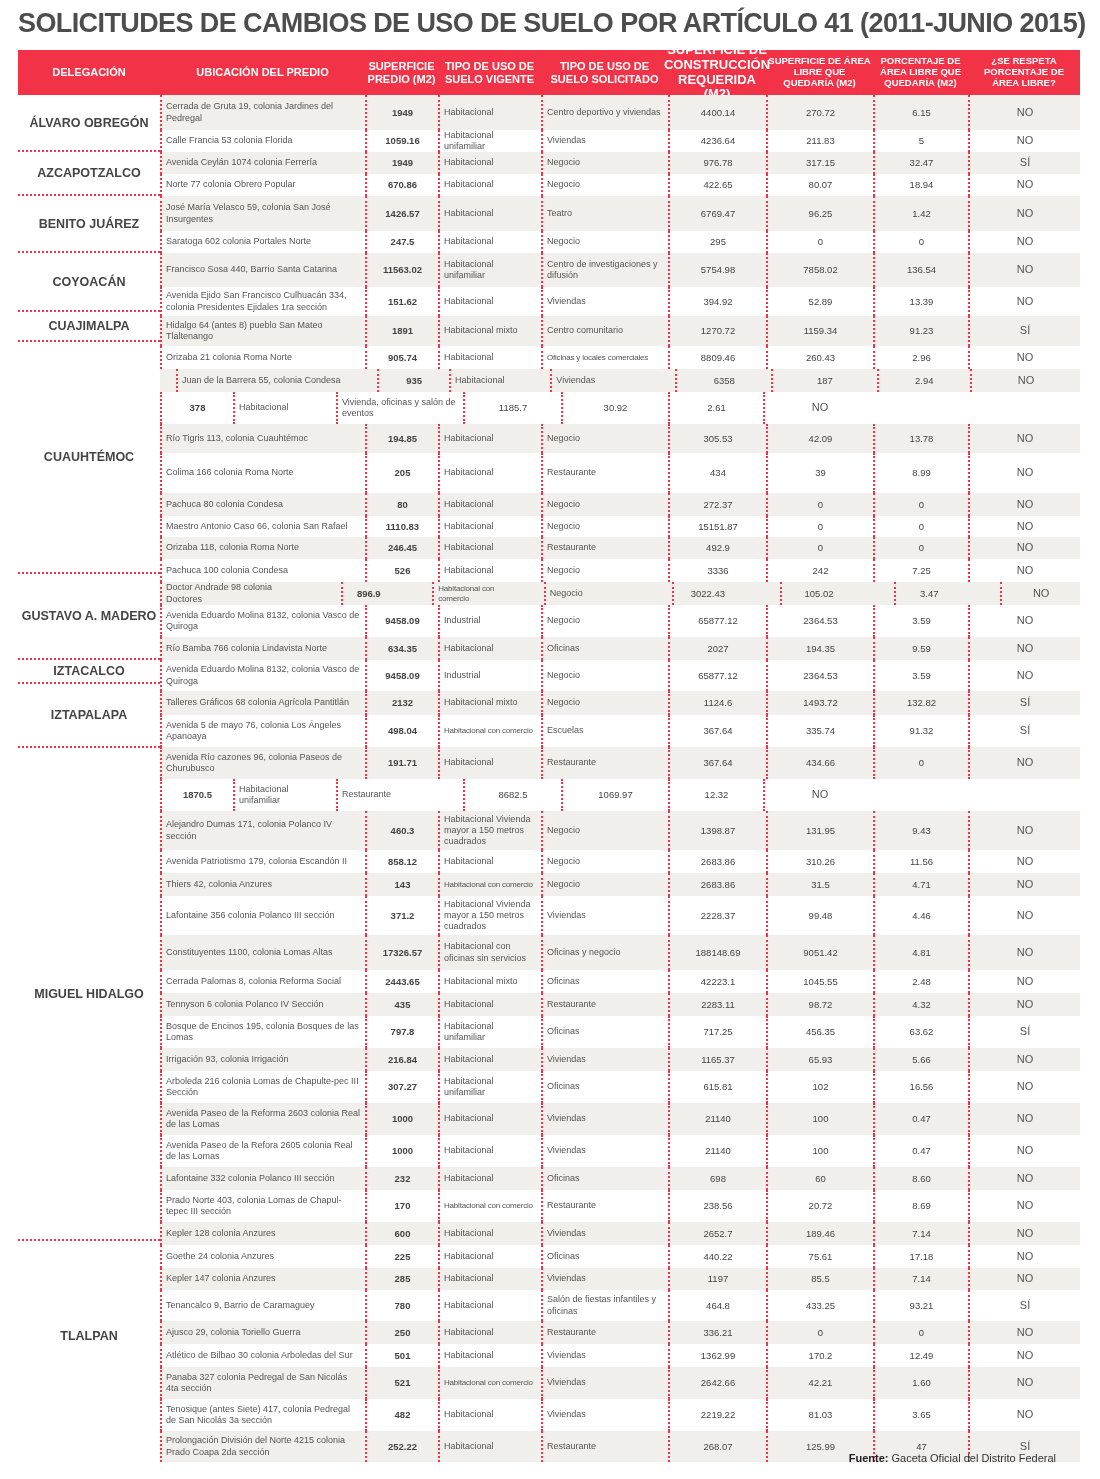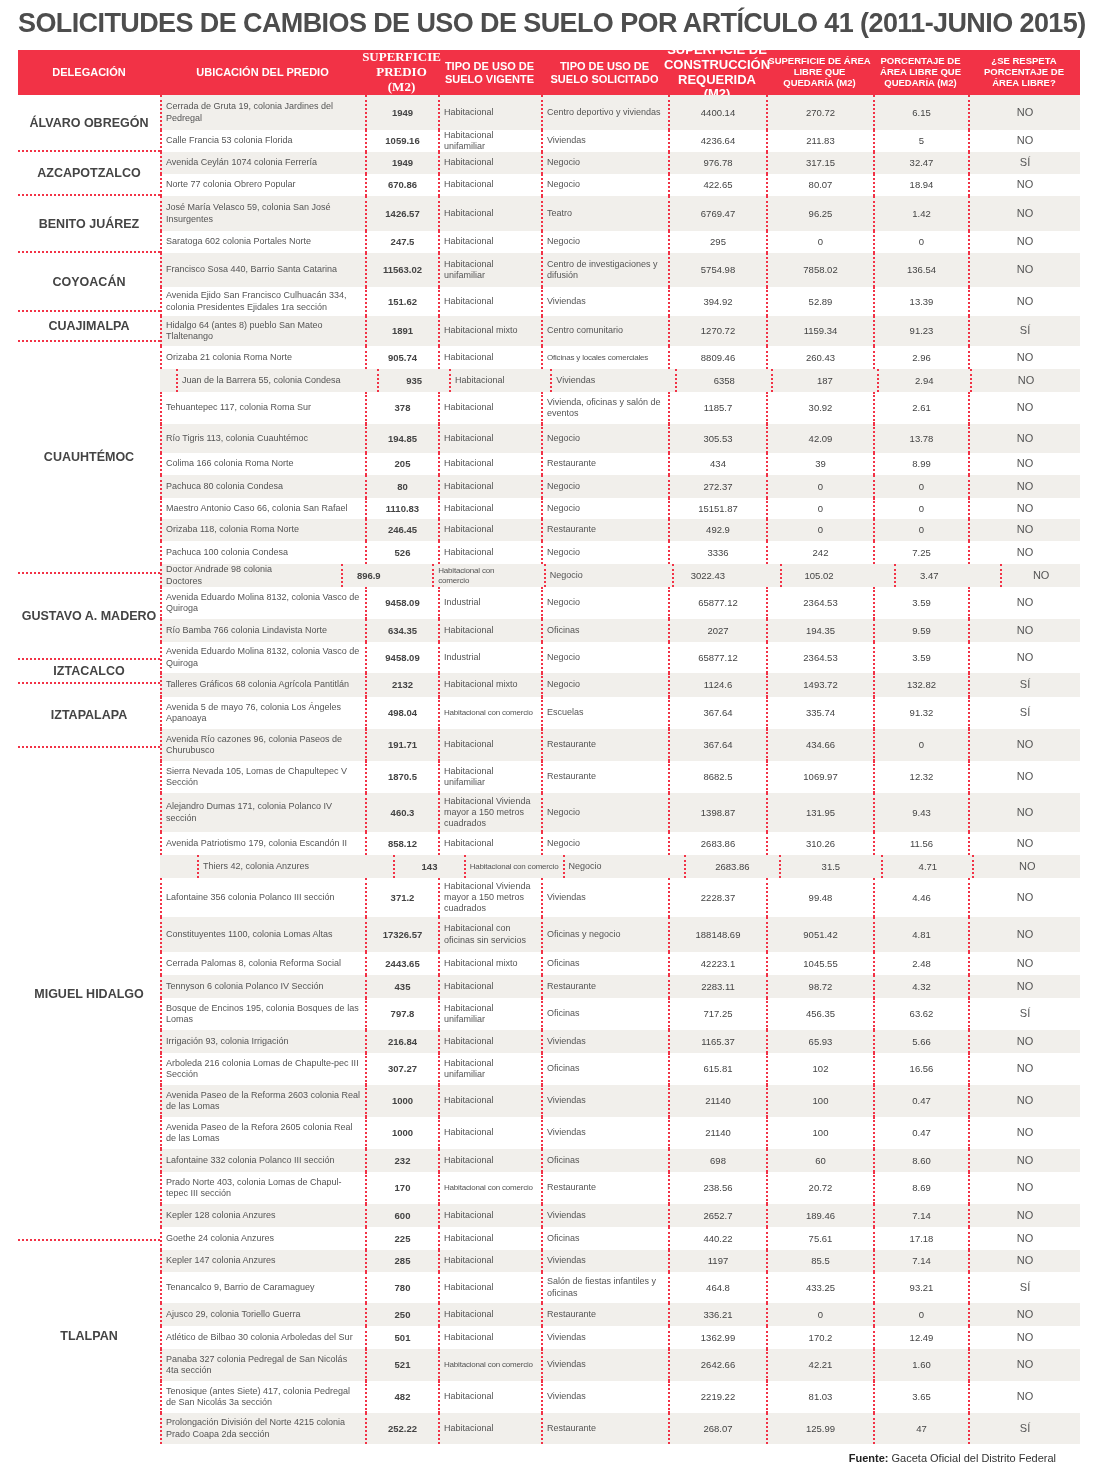--- a/index.html
+++ b/index.html
@@ -17,21 +17,21 @@
   .hdr {
     display: flex; background: #f23246; height: 45px; color: #fff;
     font-weight: bold; font-size: 10px; text-transform: uppercase;
   }
   .hdr > div {
     display: flex; align-items: center; justify-content: center; text-align: center;
     line-height: 1.15; padding: 0 2px;
   }
   .hdr .h-del { width: 142px; font-size: 11px; }
   .hdr .h-ubi { width: 205px; font-size: 11px; }
-  .hdr .h-sup { width: 73px; font-size: 13px; font-family: Liberation Serif, serif; }
+  .hdr .h-sup { width: 73px; font-size: 11px; }
   .hdr .h-vig { width: 103px; font-size: 11px; }
   .hdr .h-sol { width: 127px; font-size: 11px; }
   .hdr .h-con { width: 98px; font-size: 13px; }
   .hdr .h-lib { width: 107px; font-size: 9.5px; }
   .hdr .h-por { width: 95px; font-size: 9.5px; }
   .hdr .h-res { width: 112px; font-size: 9.5px; }
 
   .body { display: flex; }
   .col-del { width: 142px; position: relative; }
   .group {
@@ -200,40 +200,39 @@
           <div class="c-ubi">Juan de la Barrera 55, colonia Condesa</div>
           <div class="c-sup">935</div>
           <div class="c-vig">Habitacional</div>
           <div class="c-sol">Viviendas</div>
           <div class="c-con">6358</div>
           <div class="c-lib">187</div>
           <div class="c-por">2.94</div>
           <div class="c-res">NO</div>
         </div>
         <div class="row" style="height: 32px;">
-          <div class="c-ubi">Tehuantepec 117, colonia Roma Sur</div>
           <div class="c-sup">378</div>
           <div class="c-vig">Habitacional</div>
           <div class="c-sol">Vivienda, oficinas y salón de eventos</div>
           <div class="c-con">1185.7</div>
           <div class="c-lib">30.92</div>
           <div class="c-por">2.61</div>
           <div class="c-res">NO</div>
         </div>
         <div class="row alt" style="height: 29px;">
           <div class="c-ubi">Río Tigris 113, colonia Cuauhtémoc</div>
           <div class="c-sup">194.85</div>
           <div class="c-vig">Habitacional</div>
           <div class="c-sol">Negocio</div>
           <div class="c-con">305.53</div>
           <div class="c-lib">42.09</div>
           <div class="c-por">13.78</div>
           <div class="c-res">NO</div>
         </div>
-        <div class="row" style="height: 22px;">
+        <div class="row" style="height: 40px;">
           <div class="c-ubi">Colima 166 colonia Roma Norte</div>
           <div class="c-sup">205</div>
           <div class="c-vig">Habitacional</div>
           <div class="c-sol">Restaurante</div>
           <div class="c-con">434</div>
           <div class="c-lib">39</div>
           <div class="c-por">8.99</div>
           <div class="c-res">NO</div>
         </div>
         <div class="row alt" style="height: 23px;">
@@ -340,21 +339,20 @@
           <div class="c-ubi">Avenida Río cazones 96, colonia Paseos de Churubusco</div>
           <div class="c-sup">191.71</div>
           <div class="c-vig">Habitacional</div>
           <div class="c-sol">Restaurante</div>
           <div class="c-con">367.64</div>
           <div class="c-lib">434.66</div>
           <div class="c-por">0</div>
           <div class="c-res">NO</div>
         </div>
         <div class="row" style="height: 32px;">
-          <div class="c-ubi">Sierra Nevada 105, Lomas de Chapultepec V Sección</div>
           <div class="c-sup">1870.5</div>
           <div class="c-vig">Habitacional unifamiliar</div>
           <div class="c-sol">Restaurante</div>
           <div class="c-con">8682.5</div>
           <div class="c-lib">1069.97</div>
           <div class="c-por">12.32</div>
           <div class="c-res">NO</div>
         </div>
         <div class="row alt" style="height: 39px;">
           <div class="c-ubi">Alejandro Dumas 171, colonia Polanco IV sección</div>
@@ -369,21 +367,21 @@
         <div class="row" style="height: 23px;">
           <div class="c-ubi">Avenida Patriotismo 179, colonia Escandón II</div>
           <div class="c-sup">858.12</div>
           <div class="c-vig">Habitacional</div>
           <div class="c-sol">Negocio</div>
           <div class="c-con">2683.86</div>
           <div class="c-lib">310.26</div>
           <div class="c-por">11.56</div>
           <div class="c-res">NO</div>
         </div>
-        <div class="row alt" style="height: 23px; padding-left: 37px;">
+        <div class="row alt" style="height: 23px;">
           <div class="c-ubi">Thiers 42, colonia Anzures</div>
           <div class="c-sup">143</div>
           <div class="c-vig small">Habitacional con comercio</div>
           <div class="c-sol">Negocio</div>
           <div class="c-con">2683.86</div>
           <div class="c-lib">31.5</div>
           <div class="c-por">4.71</div>
           <div class="c-res">NO</div>
         </div>
         <div class="row" style="height: 39px;">

